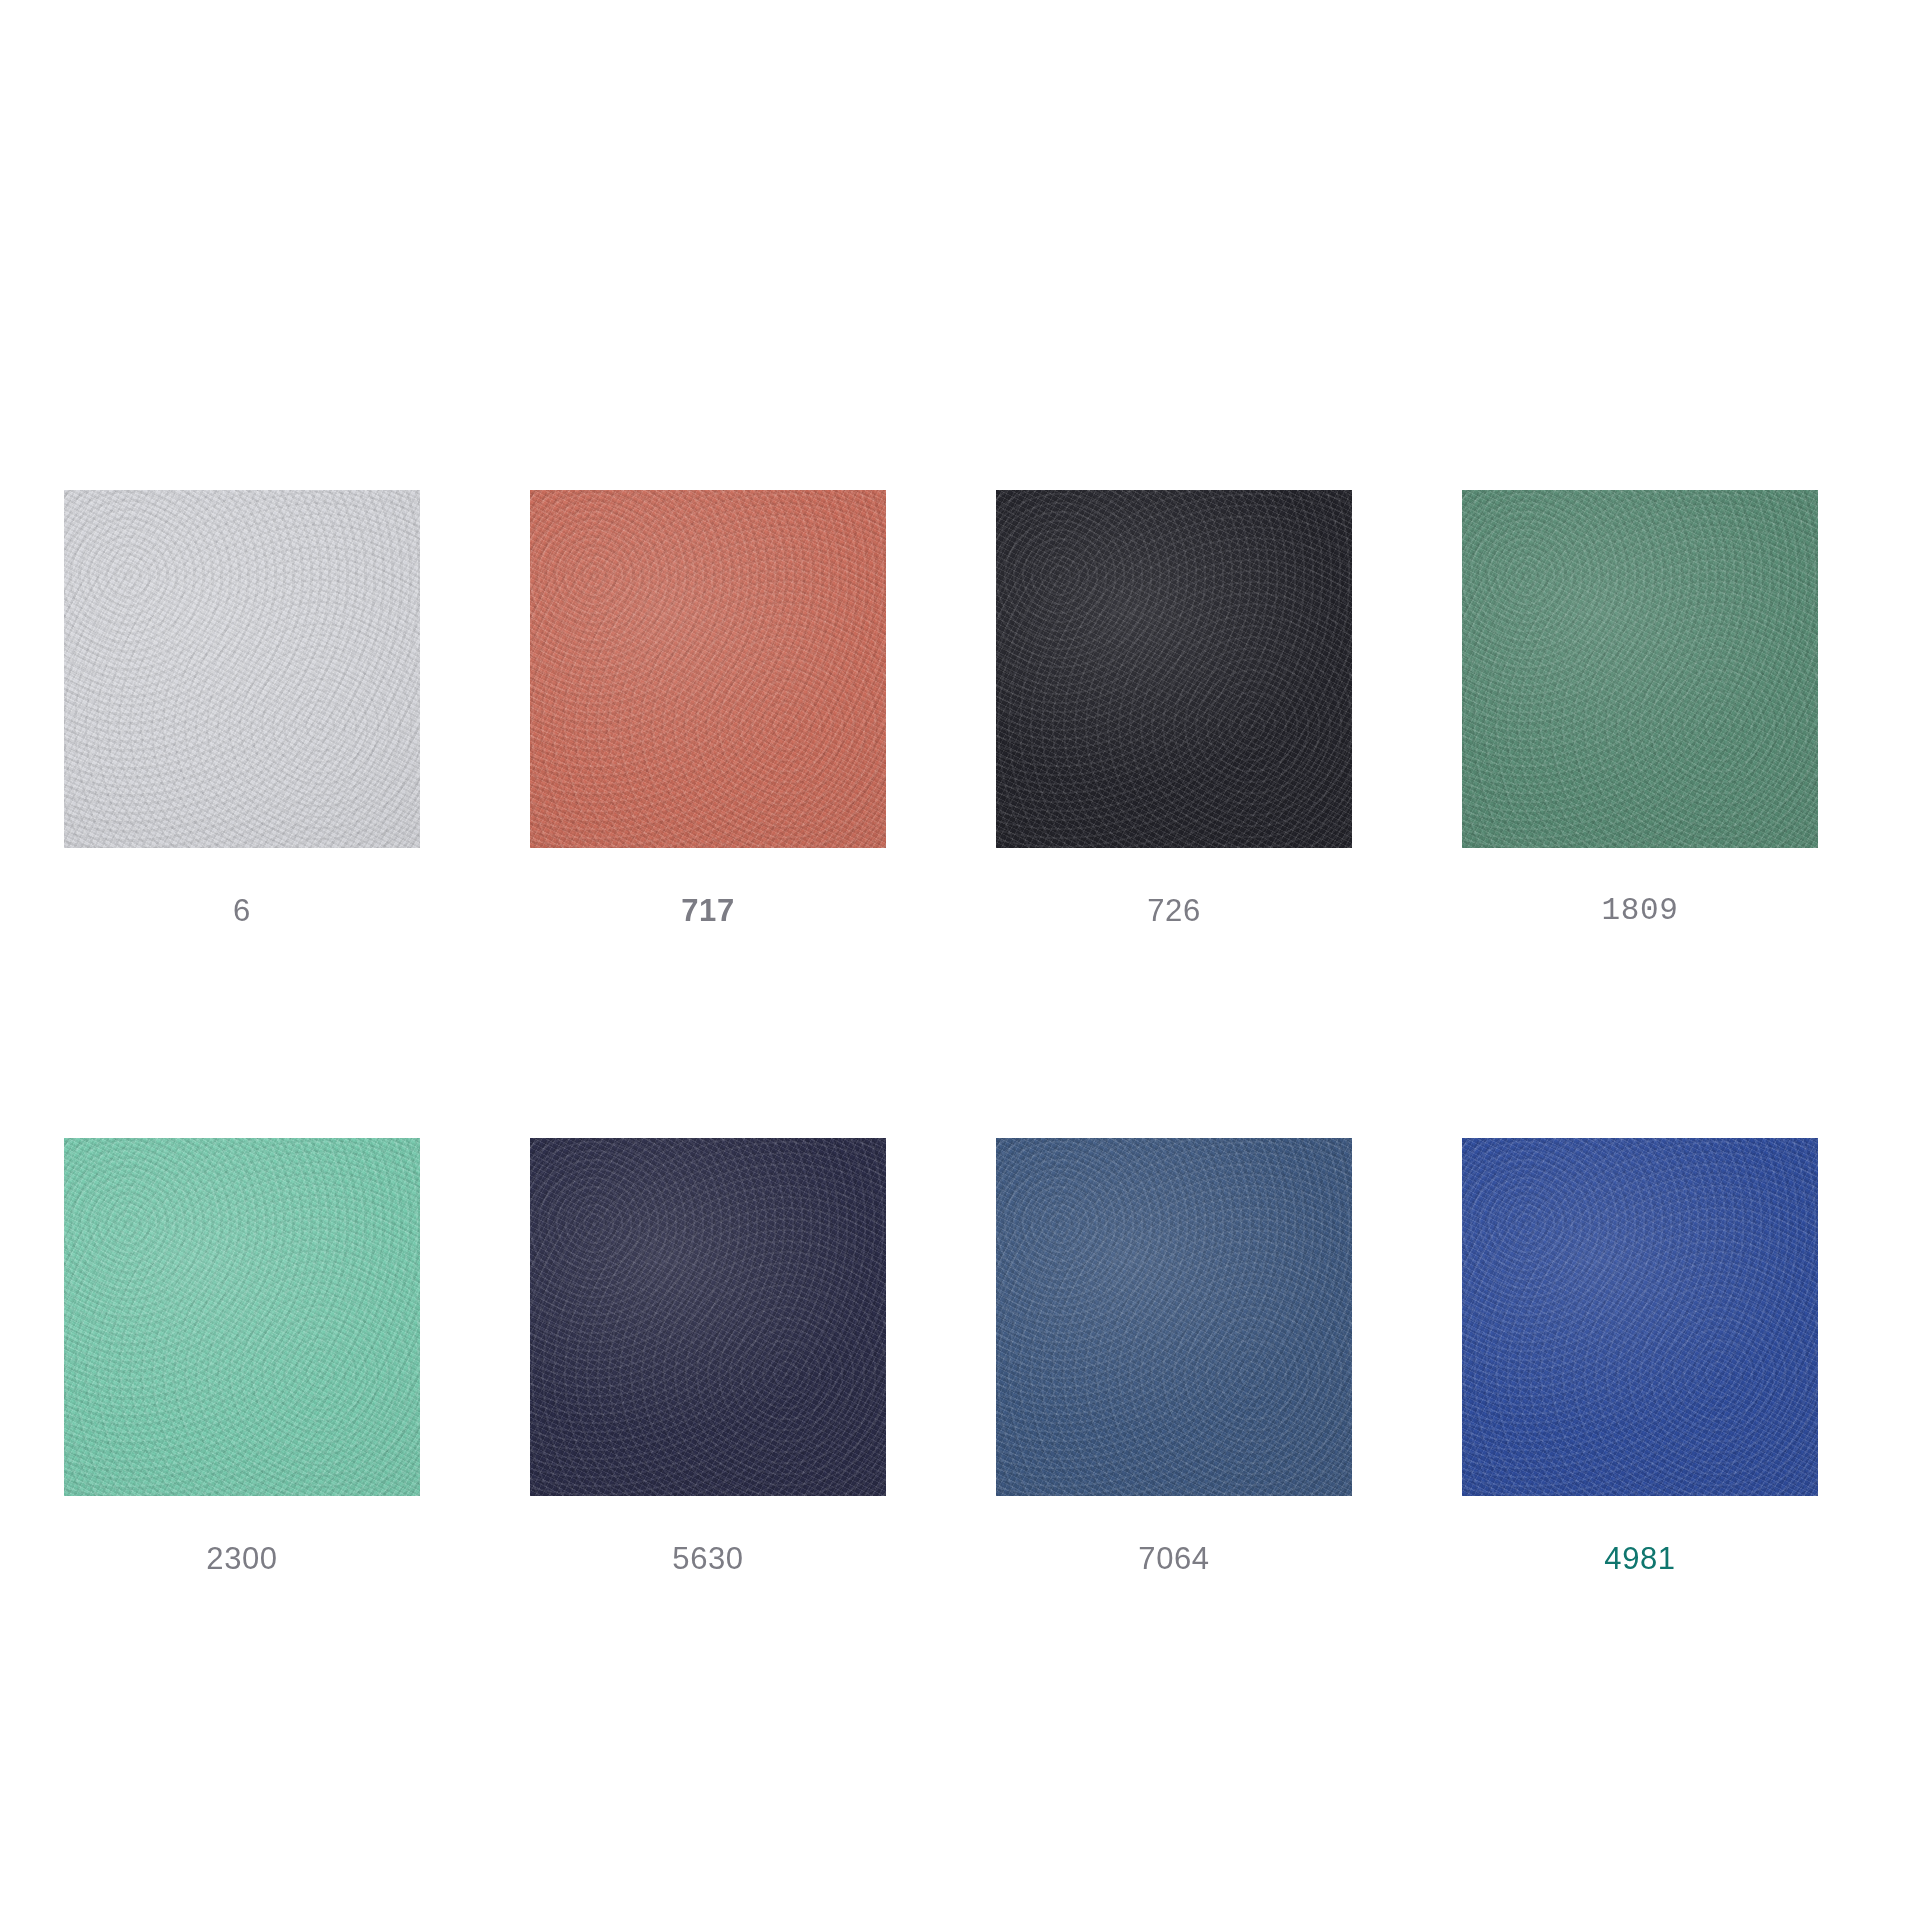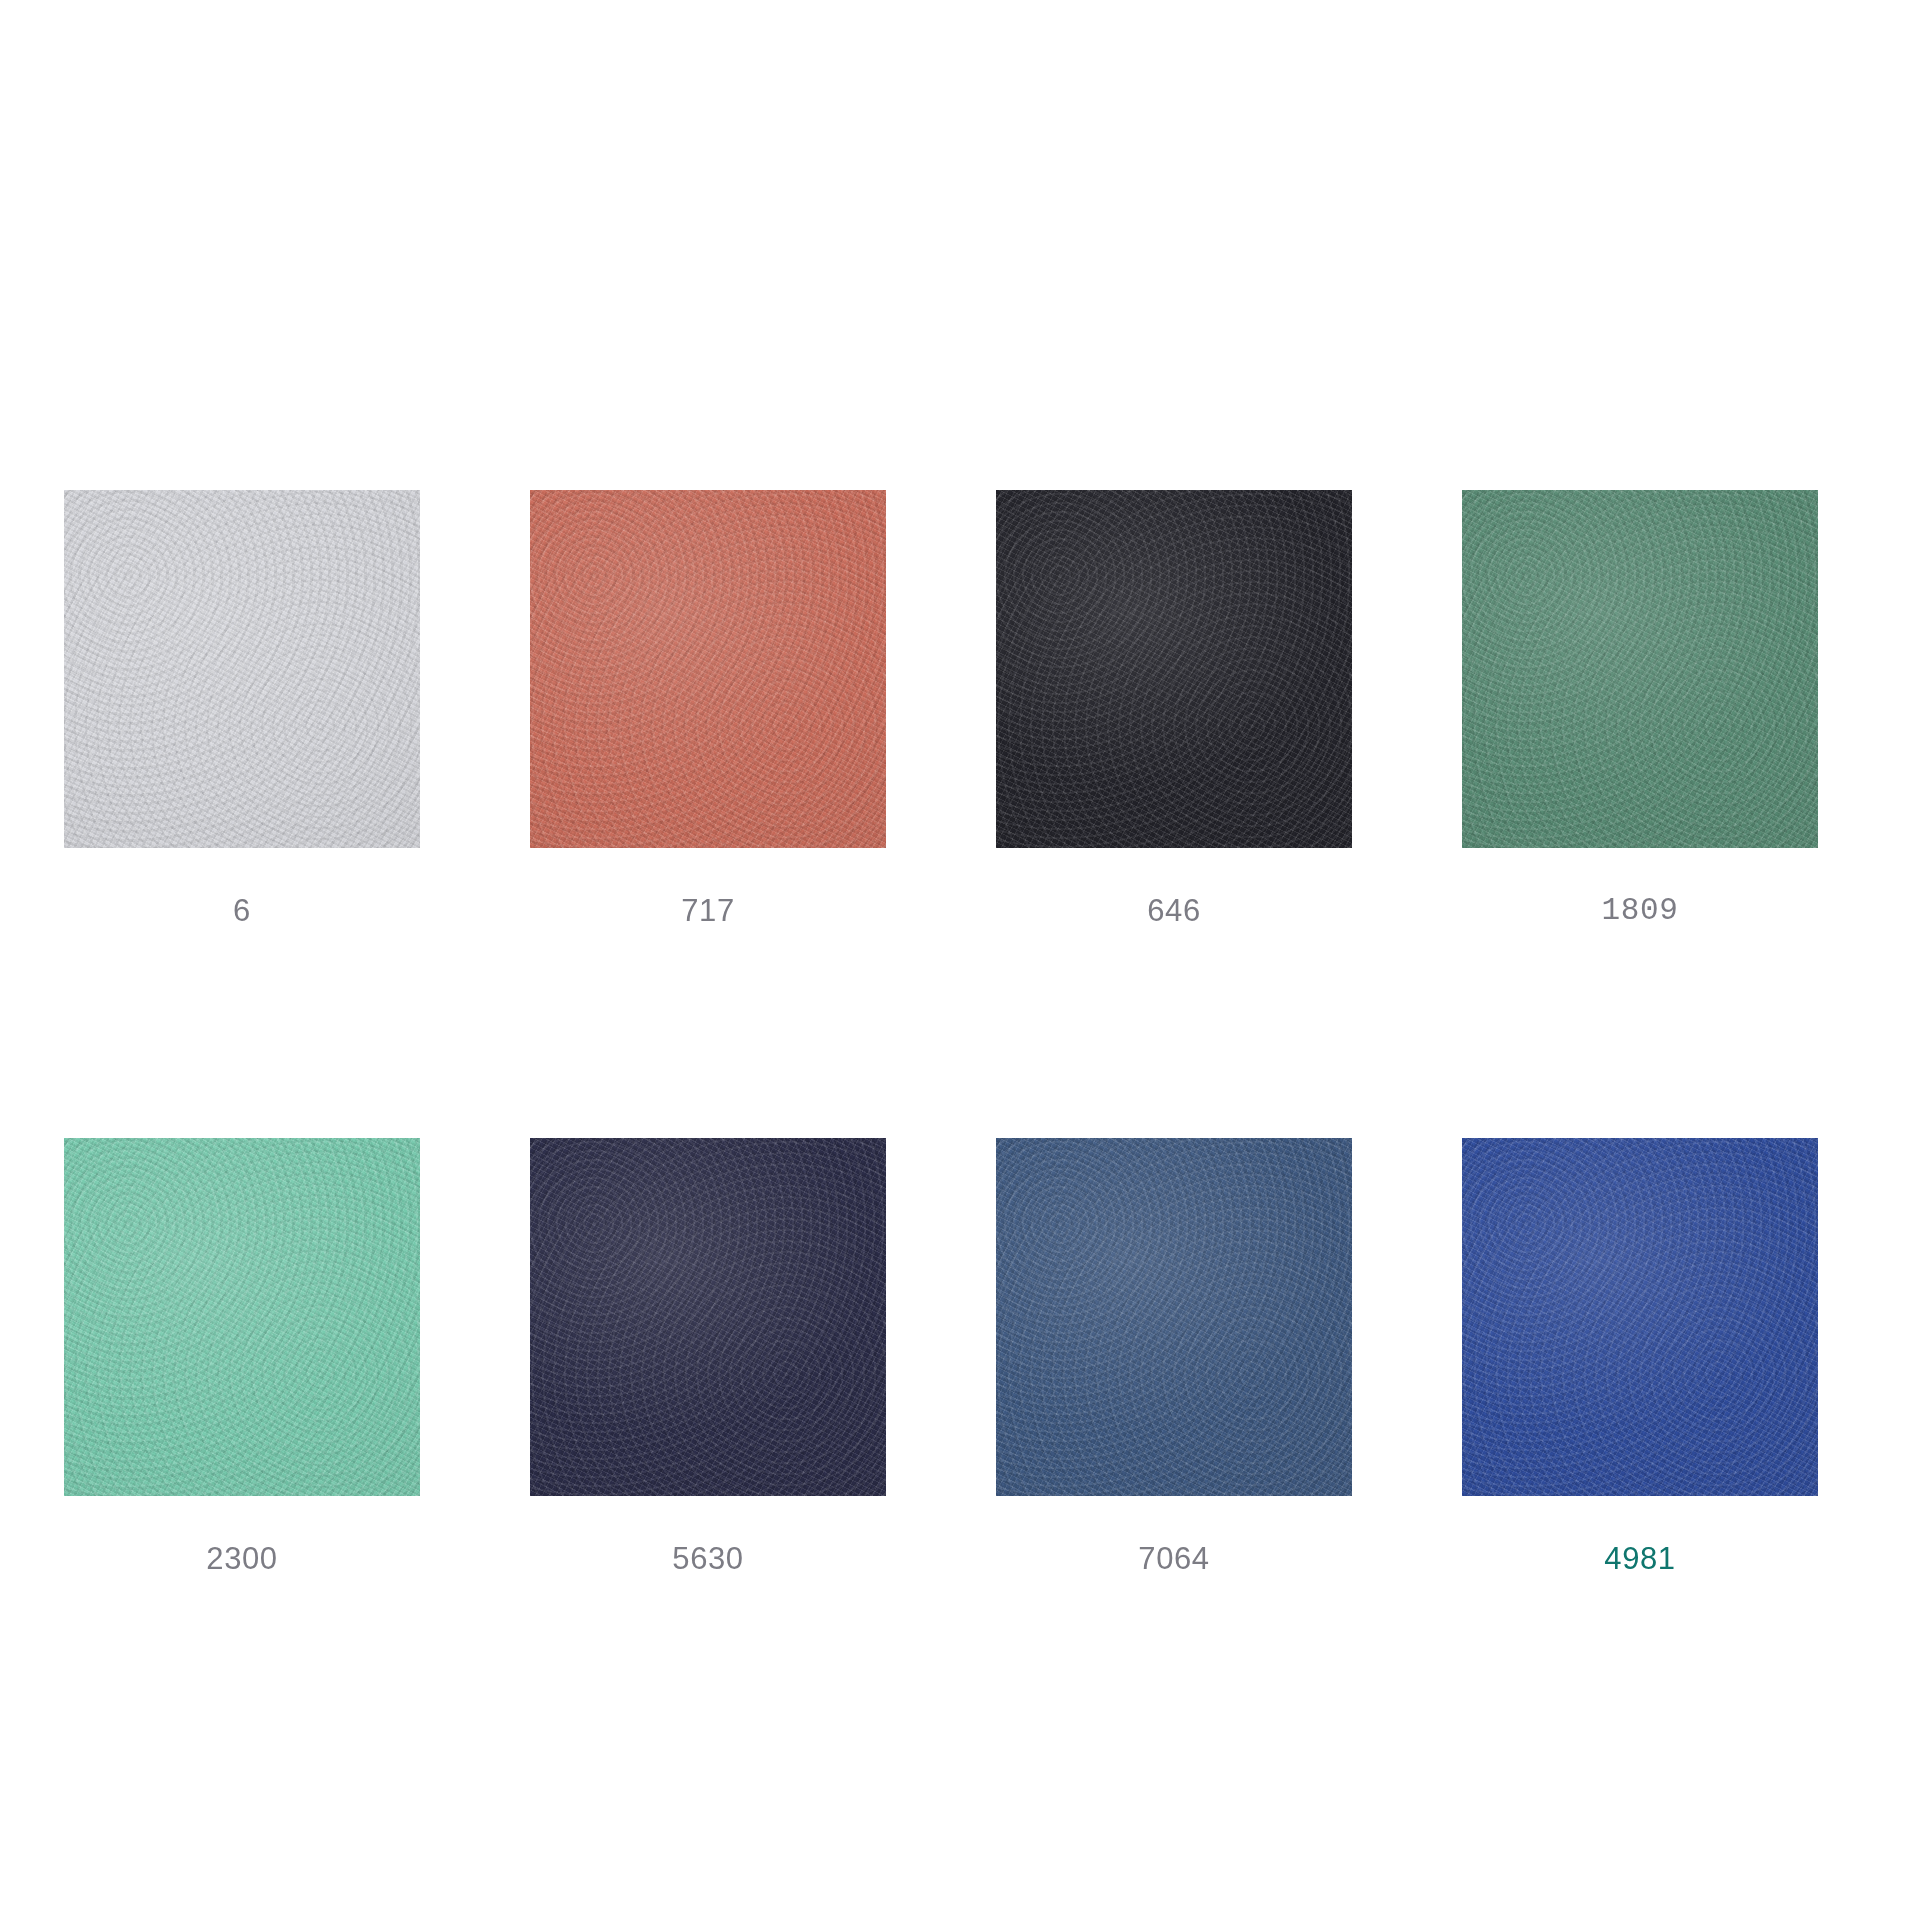--- a/index.html
+++ b/index.html
@@ -129,30 +129,30 @@
       </div>
       <div class="swatch-label" style="color: rgb(124, 124, 132);">6</div>
     </div>
     <div class="swatch-cell">
       <div class="swatch-chip" style="background-color: rgb(203, 109, 92);">
         <div class="grain-a"></div>
         <div class="grain-b"></div>
         <div class="grain-c"></div>
         <div class="grain-d"></div>
       </div>
-      <div class="swatch-label" style="color: rgb(124, 124, 132);">717</div>
+      <div class="swatch-label" style="color: rgb(124, 124, 132); font-weight: bold;">717</div>
     </div>
     <div class="swatch-cell">
       <div class="swatch-chip" style="background-color: rgb(35, 35, 42);">
         <div class="grain-a"></div>
         <div class="grain-b"></div>
         <div class="grain-c"></div>
         <div class="grain-d"></div>
       </div>
-      <div class="swatch-label" style="color: rgb(124, 124, 132);">646</div>
+      <div class="swatch-label" style="color: rgb(124, 124, 132);">726</div>
     </div>
     <div class="swatch-cell">
       <div class="swatch-chip" style="background-color: rgb(88, 139, 116);">
         <div class="grain-a"></div>
         <div class="grain-b"></div>
         <div class="grain-c"></div>
         <div class="grain-d"></div>
       </div>
       <div class="swatch-label" style="color: rgb(124, 124, 132); font-family: Liberation Mono, monospace;">1809</div>
     </div>

